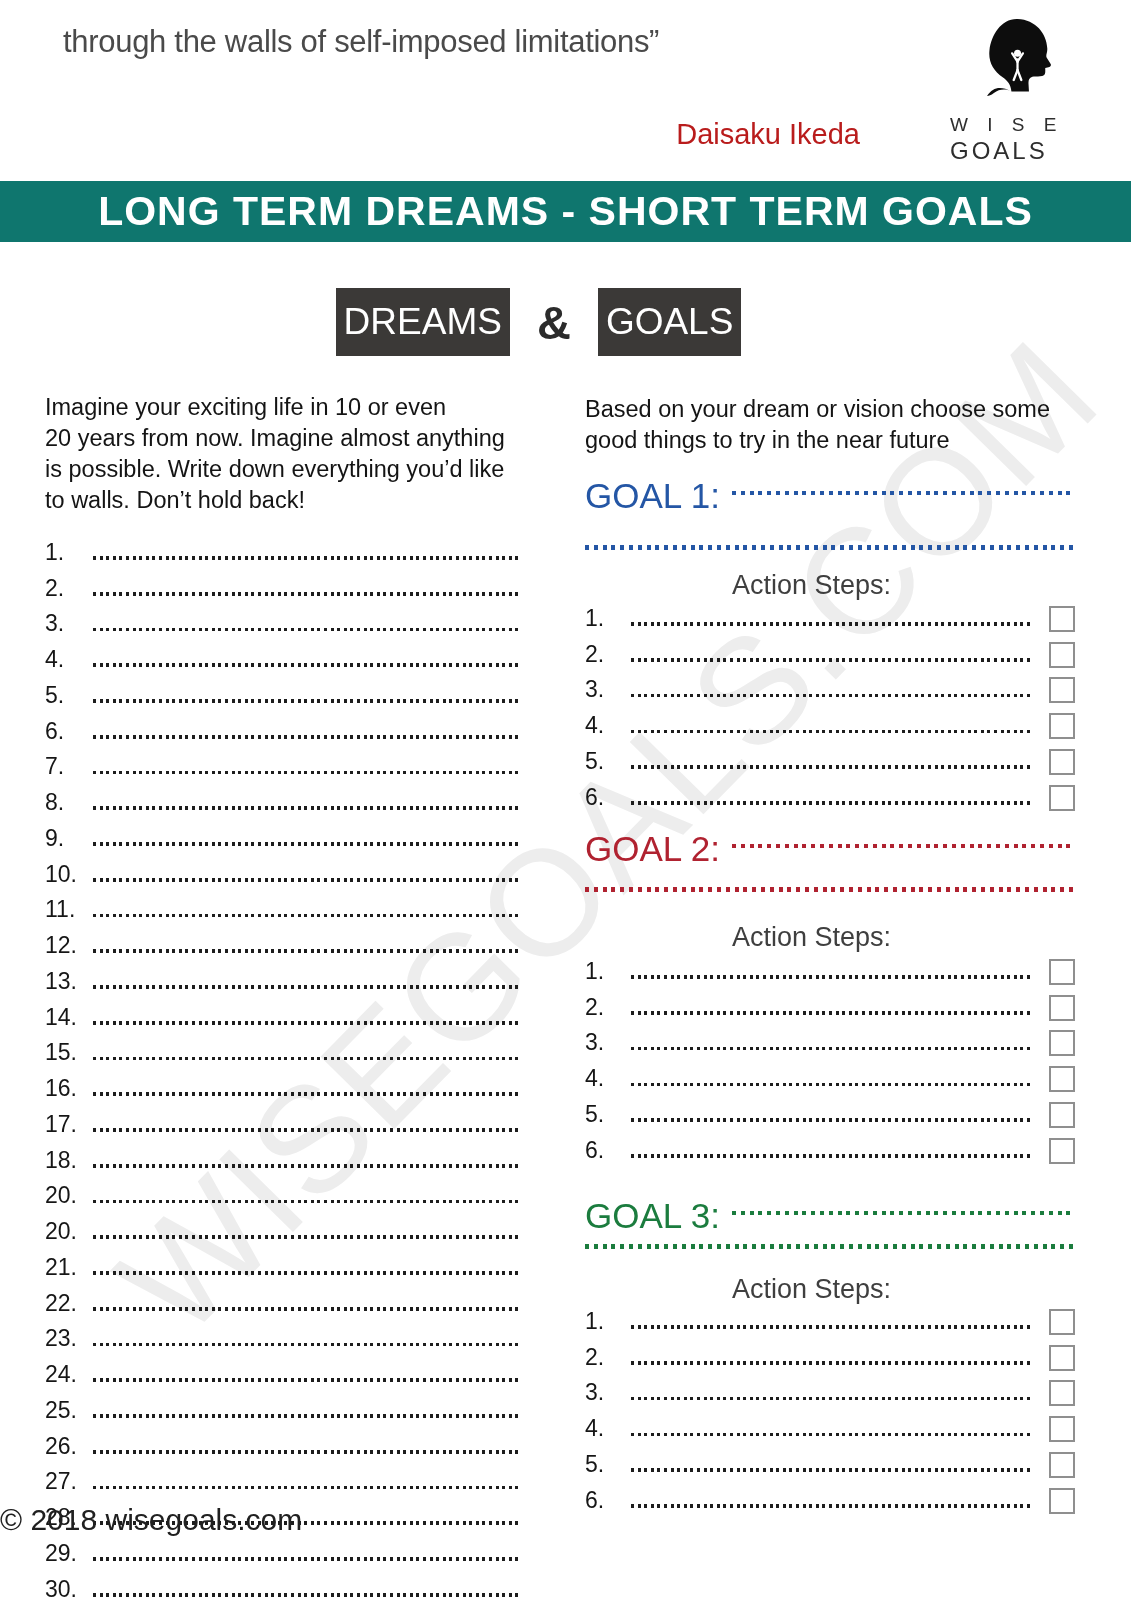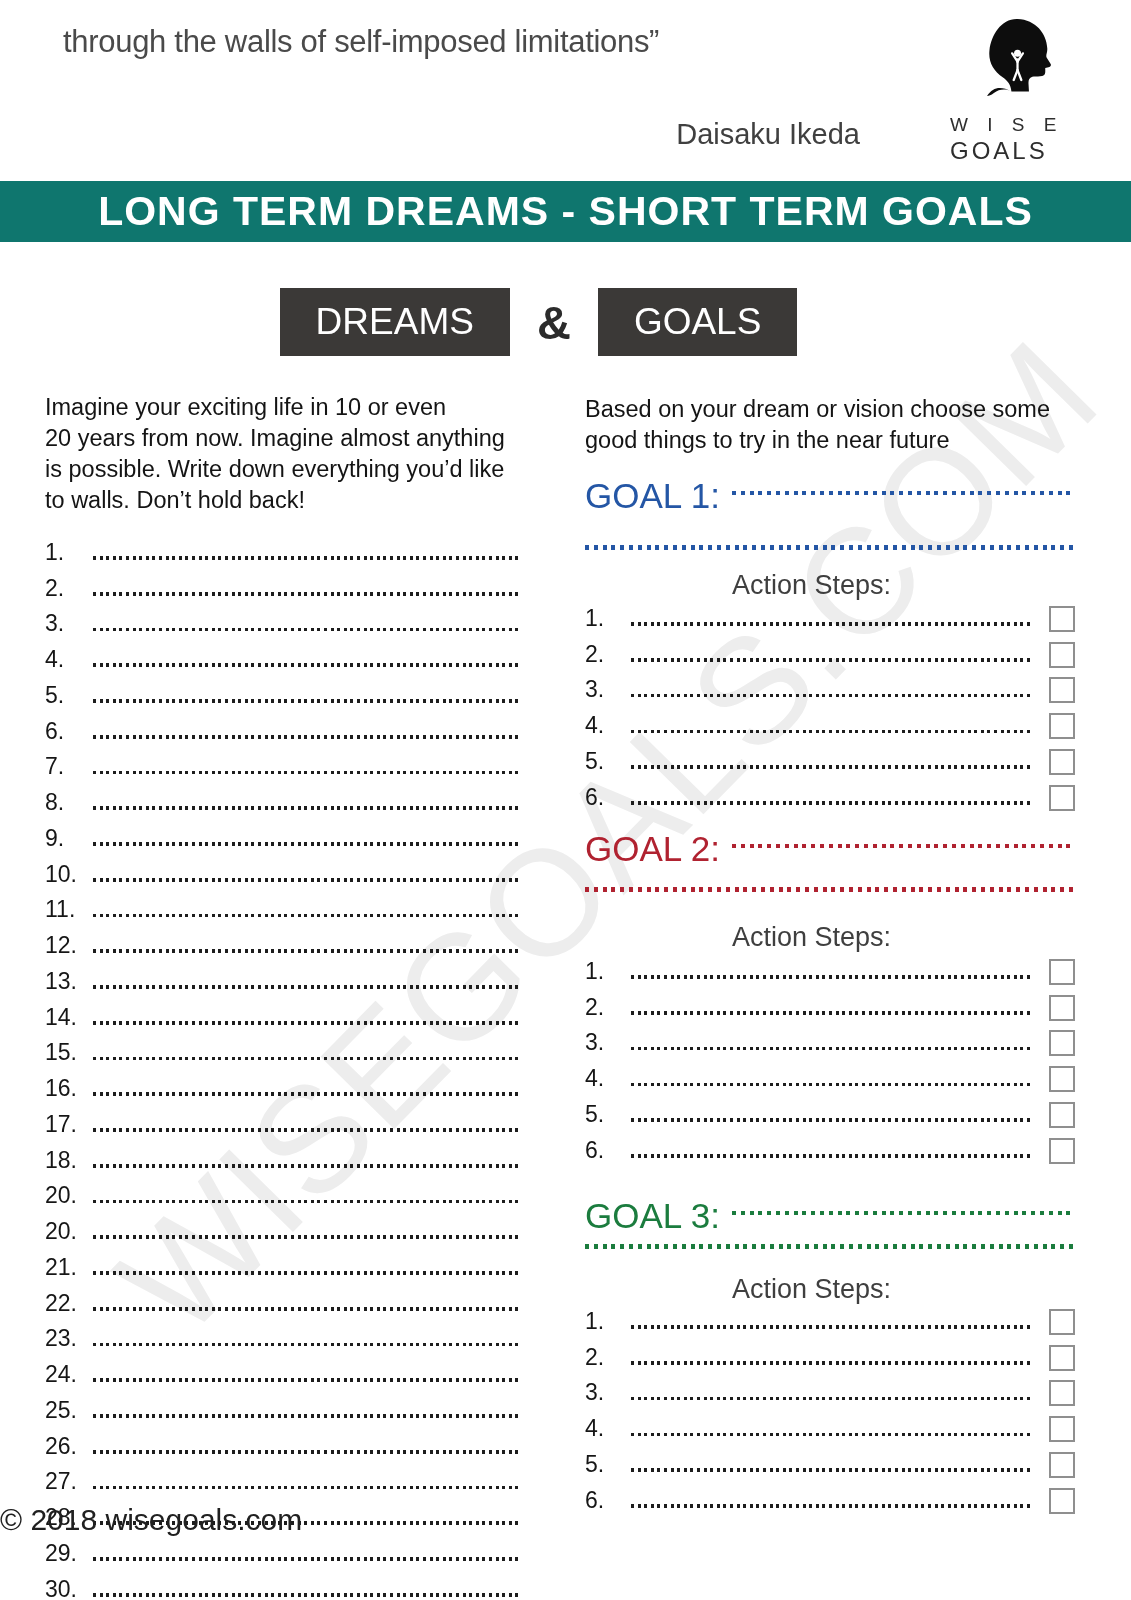--- a/index.html
+++ b/index.html
@@ -12,37 +12,37 @@
     text-align:center; transform:rotate(-45.5deg);
     font-size:150px; letter-spacing:2px; color:#ededed; font-weight:400;
     white-space:nowrap; z-index:0; user-select:none;
   }
   .content{position:absolute; inset:0; z-index:1;}
 
   
   .quote{position:absolute; left:63px; top:22px; width:760px;
     font-size:31px; line-height:40px; color:#4a4a4a; letter-spacing:-0.3px;}
   .attribution{position:absolute; left:63px; top:118px; width:797px;
-    text-align:right; font-size:29px; color:#404040;}
+    text-align:right; font-size:29px; color:#b91c1c;}
 
   
   .logo{position:absolute; left:950px; top:16px; width:132px; text-align:left;}
   .logo svg{display:block; margin:0 auto;}
   .logo-wise{font-size:19px; letter-spacing:7px; color:#2e2e2e; margin-top:2px;}
   .logo-goals{font-size:24px; letter-spacing:3px; color:#2e2e2e; margin-top:1px;}
 
   
   .banner{position:absolute; left:0; top:181px; width:1131px; height:61px;
     display:flex; align-items:center; justify-content:center;}
   .banner-title{color:#ffffff; font-size:41px; font-weight:bold; letter-spacing:1px;}
 
   
   .subheader{position:absolute; left:0; top:288px; width:1131px; height:68px;
     display:flex; align-items:center; justify-content:center; transform:translateX(-27px);}
-  .label-box{height:68px; padding:0 36px; display:flex; align-items:center; justify-content:center;
+  .label-box{height:68px; padding:0 8px; display:flex; align-items:center; justify-content:center;
     color:#ffffff; font-size:37px;}
   .ampersand{font-size:47px; font-weight:600; color:#2b2b2b; margin:0 27px;}
 
   
   .dreams-intro{position:absolute; left:45px; top:392px; width:500px;
     font-size:23.5px; line-height:31px; color:#141414;}
   .goals-intro{position:absolute; left:585px; top:394px; width:500px;
     font-size:23.5px; line-height:31px; color:#141414;}
 
   

